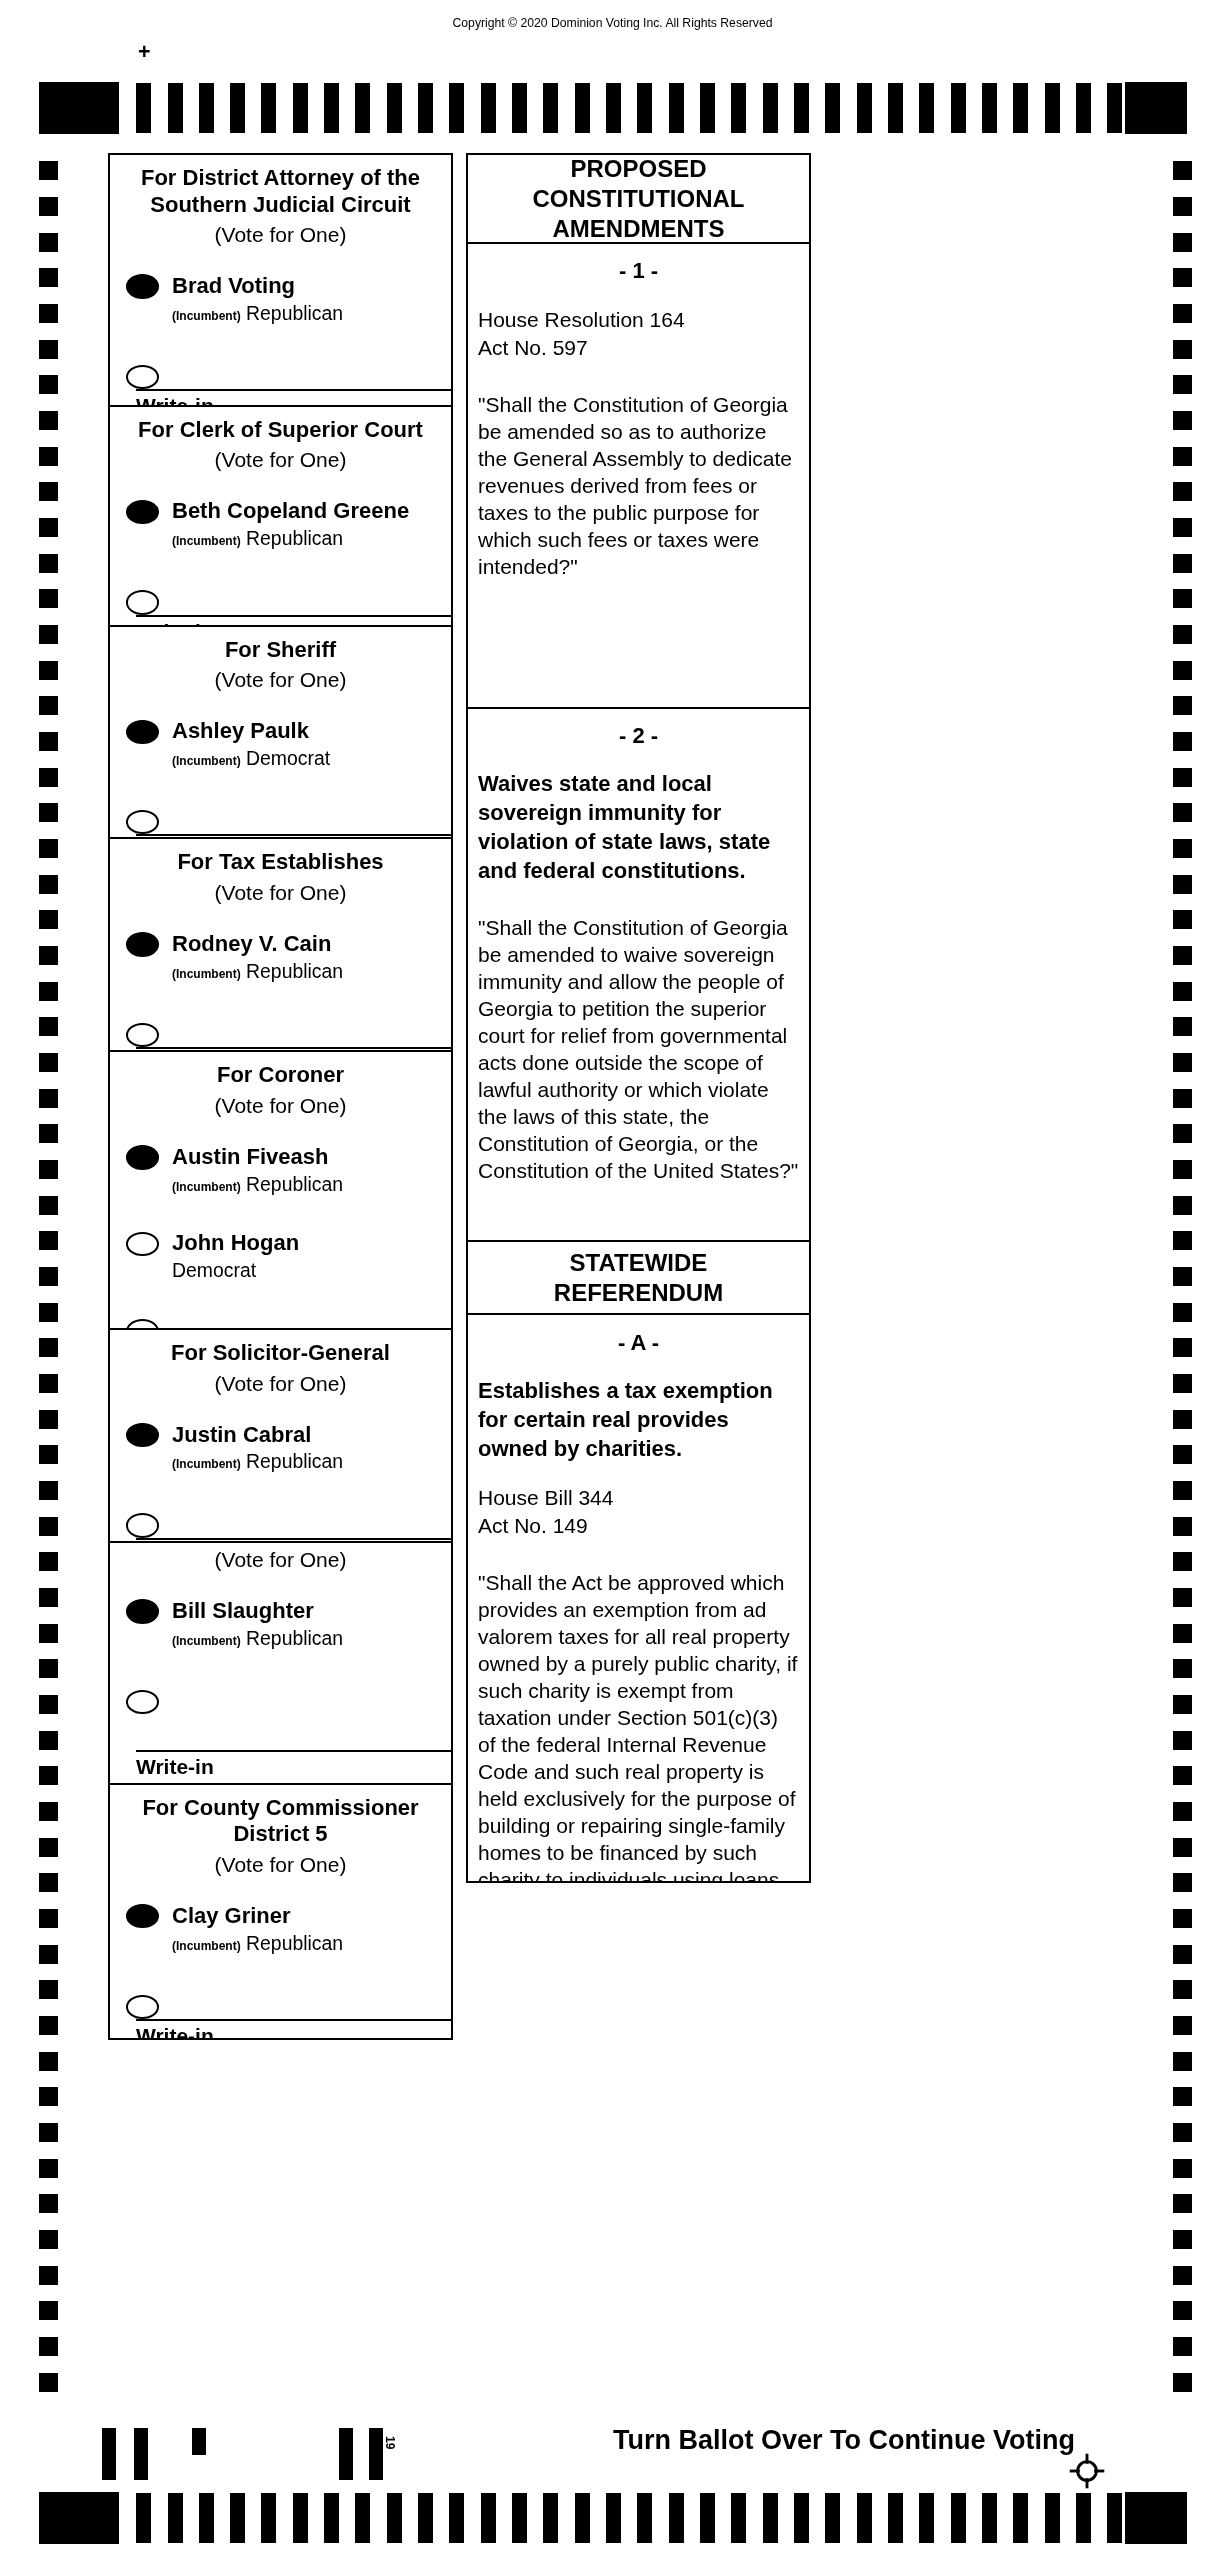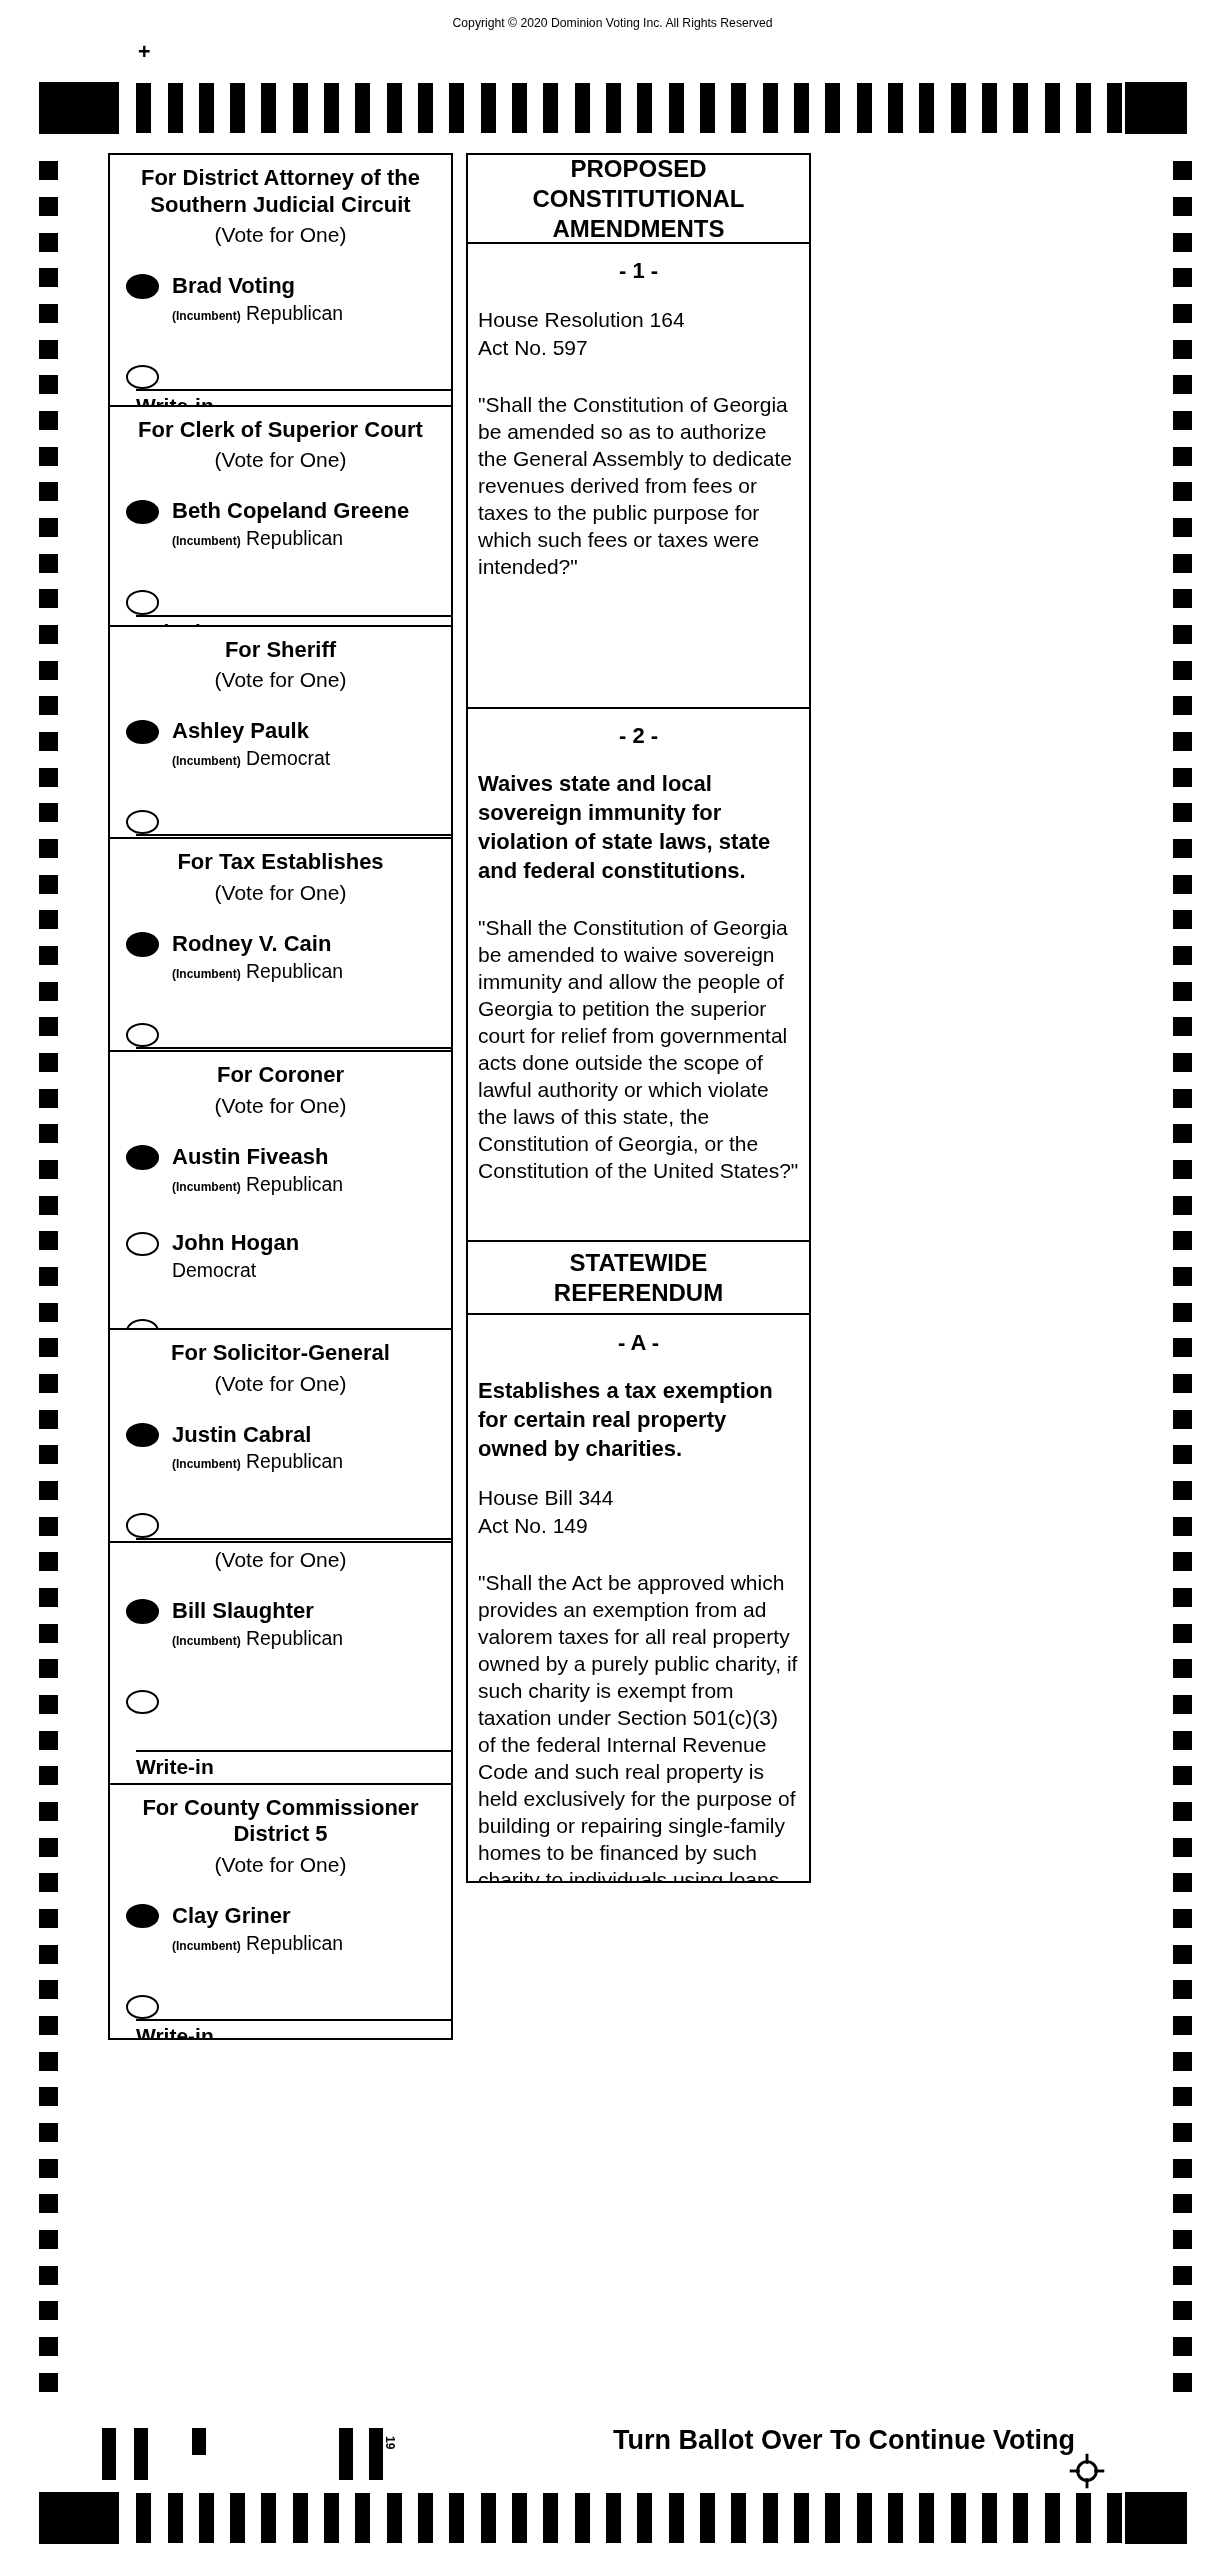--- a/index.html
+++ b/index.html
@@ -422,21 +422,21 @@
       </div>
       <div class="box" style="height: 536px;">
         <div class="m-number">- 2 -</div>
         <div class="m-summary">Waives state and local sovereign immunity for violation of state laws, state and federal constitutions.</div>
         <div class="m-question">"Shall the Constitution of Georgia be amended to waive sovereign immunity and allow the people of Georgia to petition the superior court for relief from governmental acts done outside the scope of lawful authority or which violate the laws of this state, the Constitution of Georgia, or the Constitution of the United States?"</div>
       </div>
       <div class="box hdr" style="height: 75px;">STATEWIDE
 REFERENDUM</div>
       <div class="box" style="height: 570px;">
         <div class="m-number">- A -</div>
-        <div class="m-summary">Establishes a tax exemption for certain real property owned by charities.</div>
+        <div class="m-summary">Establishes a tax exemption for certain real provides owned by charities.</div>
         <div class="m-refs">House Bill 344
 Act No. 149</div>
         <div class="m-question">"Shall the Act be approved which provides an exemption from ad valorem taxes for all real property owned by a purely public charity, if such charity is exempt from taxation under Section 501(c)(3) of the federal Internal Revenue Code and such real property is held exclusively for the purpose of building or repairing single-family homes to be financed by such charity to individuals using loans that shall not bear interest?"</div>
       </div>
     </div>
 
   <div class="turn-over">Turn Ballot Over To Continue Voting</div>
   <div class="sheet-no">19</div>
   <div class="crosshair">
     <svg width="36" height="36" viewBox="0 0 50 50">

